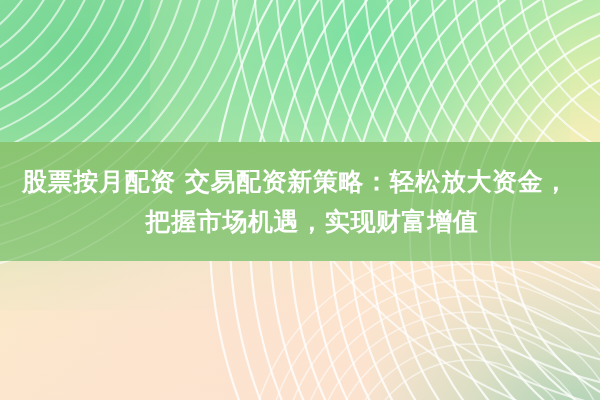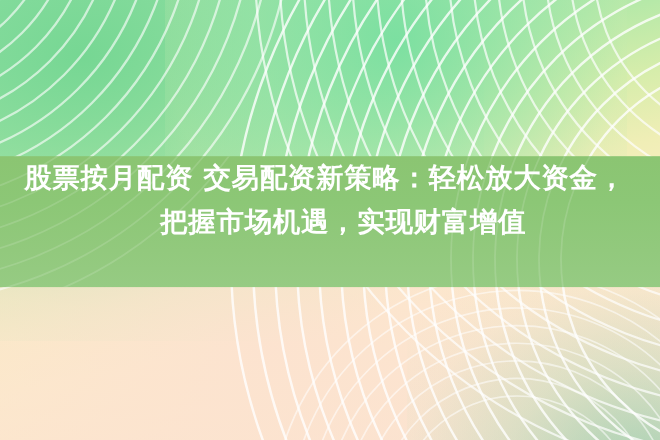--- a/index.html
+++ b/index.html
@@ -112,20 +112,21 @@
   .banner-arcs svg { display: block; width: 600px; height: 119px; }
 
   .banner-text {
     position: relative;
     z-index: 3;
     width: 100%;
     height: 100%;
     display: flex;
     flex-direction: column;
     align-items: center;
+    justify-content: center;
     box-sizing: border-box;
     padding: 0 16px;
   }
   .headline-line {
     color: #ffffff;
     font-weight: bold;
     font-size: 25px;
     line-height: 40px;
     letter-spacing: 0.6px;
     white-space: nowrap;

